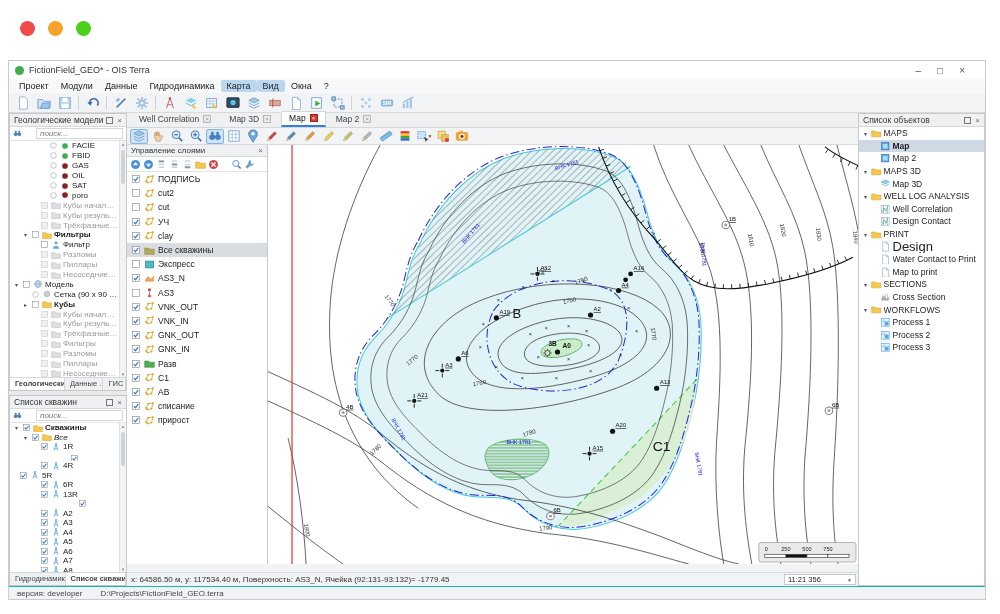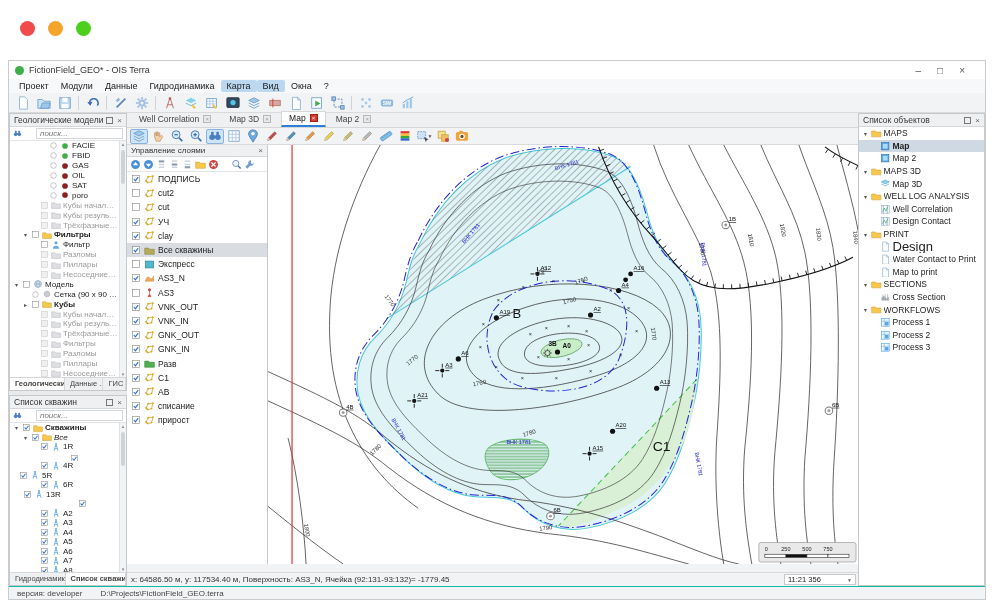--- a/index.html
+++ b/index.html
@@ -762,21 +762,21 @@
                 </svg>
               </span>
               <span>
                 <svg class="ic" viewBox="0 0 16 16" style="height: 10px; width: 10px;">
                   <path d="M5 14L8 2.5l3 11.5M6 10.5h4M6.7 6.8h2.6" stroke="#4a9ae0" stroke-width="1.1" fill="none"></path>
                   <circle cx="8" cy="2.5" r="1" fill="#4a9ae0"></circle>
                 </svg>
               </span>
               <span class="lbl">6R</span>
             </div>
-            <div class="trow" style="height: 9.5px; font-size: 8px; padding-left: 4px;">
+            <div class="trow" style="height: 9.5px; font-size: 8px; padding-left: 21px;">
               <span class="exp"></span>
               <span>
                 <svg class="ic" viewBox="0 0 16 16" style="height: 9px; width: 9px;">
                   <rect x="2.5" y="2.5" width="11" height="11" fill="#fff" stroke="#8a8a8a"></rect>
                   <path d="M4.5 8l2.5 3 4.5-6" stroke="#2a6fd4" stroke-width="1.8" fill="none"></path>
                 </svg>
               </span>
               <span>
                 <svg class="ic" viewBox="0 0 16 16" style="height: 10px; width: 10px;">
                   <path d="M5 14L8 2.5l3 11.5M6 10.5h4M6.7 6.8h2.6" stroke="#4a9ae0" stroke-width="1.1" fill="none"></path>

